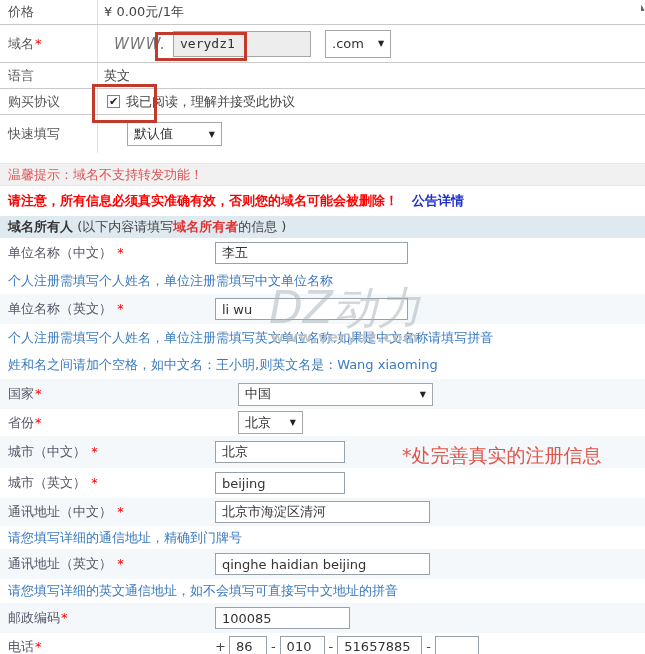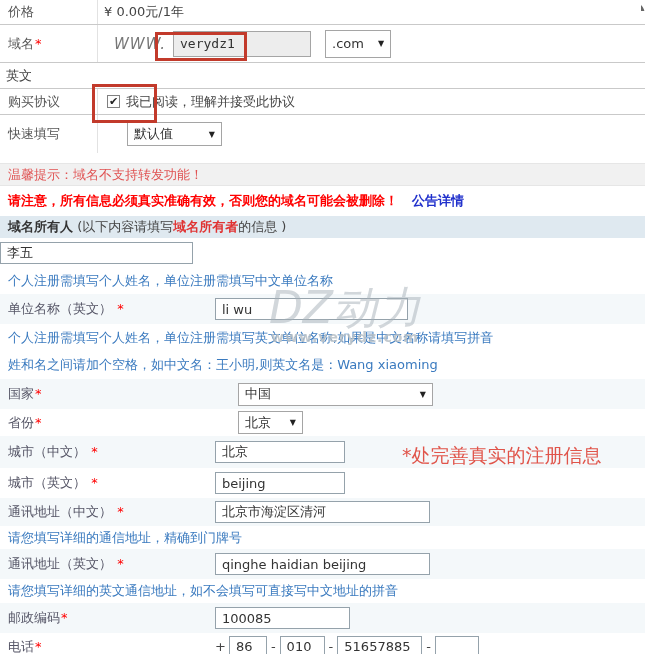--- a/index.html
+++ b/index.html
@@ -75,20 +75,21 @@
       <span class="www">WWW.</span>
       <input class="domain-input" type="text" value="verydz1" style="">
       <div class="select tld-select">
         <span>.com</span>
         <span class="arrow">▼</span>
       </div>
     </div>
   </div>
 
   <div class="trow h26">
+    <div class="tlabel">语言</div>
     <div class="tvalue">英文</div>
   </div>
 
   <div class="trow h26">
     <div class="tlabel">购买协议</div>
     <div class="tvalue">
       <span class="checkbox">✔</span>
       <span>我已阅读，理解并接受此协议</span>
     </div>
   </div>
@@ -107,20 +108,21 @@
     <span>温馨提示：域名不支持转发功能！</span>
   </div>
   <div class="warning-row">
     <span class="warning-text">请注意，所有信息必须真实准确有效，否则您的域名可能会被删除！</span>
     <a class="notice-link" href="#">公告详情</a>
   </div>
 
   <div class="section-bar"><span class="section-title">域名所有人</span><span> (以下内容请填写</span><span class="owner-red">域名所有者</span><span>的信息 )</span></div>
 
   <div class="frow h30">
+    <div class="flabel"><span>单位名称（中文）</span> <span class="req">*</span></div>
     <input class="finput w193" type="text" value="李五" style="">
   </div>
   <div class="hint h26">个人注册需填写个人姓名，单位注册需填写中文单位名称</div>
 
   <div class="frow tint h30">
     <div class="flabel"><span>单位名称（英文）</span> <span class="req">*</span></div>
     <input class="finput w193" type="text" value="li wu" style="">
   </div>
   <div class="hint h27">个人注册需填写个人姓名，单位注册需填写英文单位名称,如果是中文名称请填写拼音</div>
   <div class="hint h28">姓和名之间请加个空格，如中文名：王小明,则英文名是：Wang xiaoming</div>

